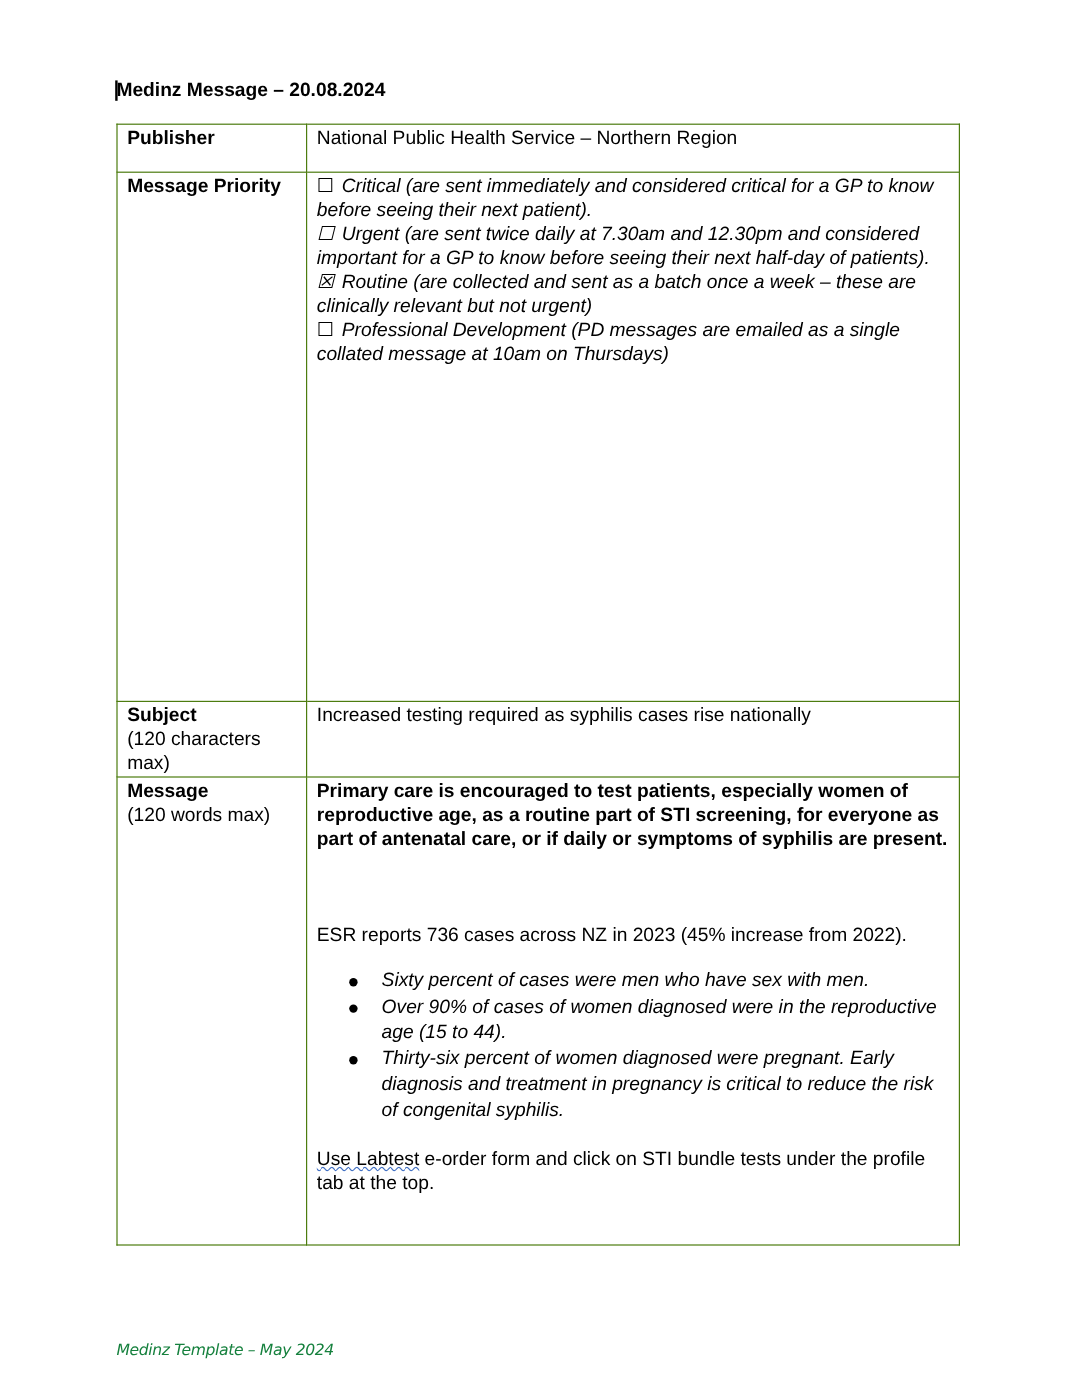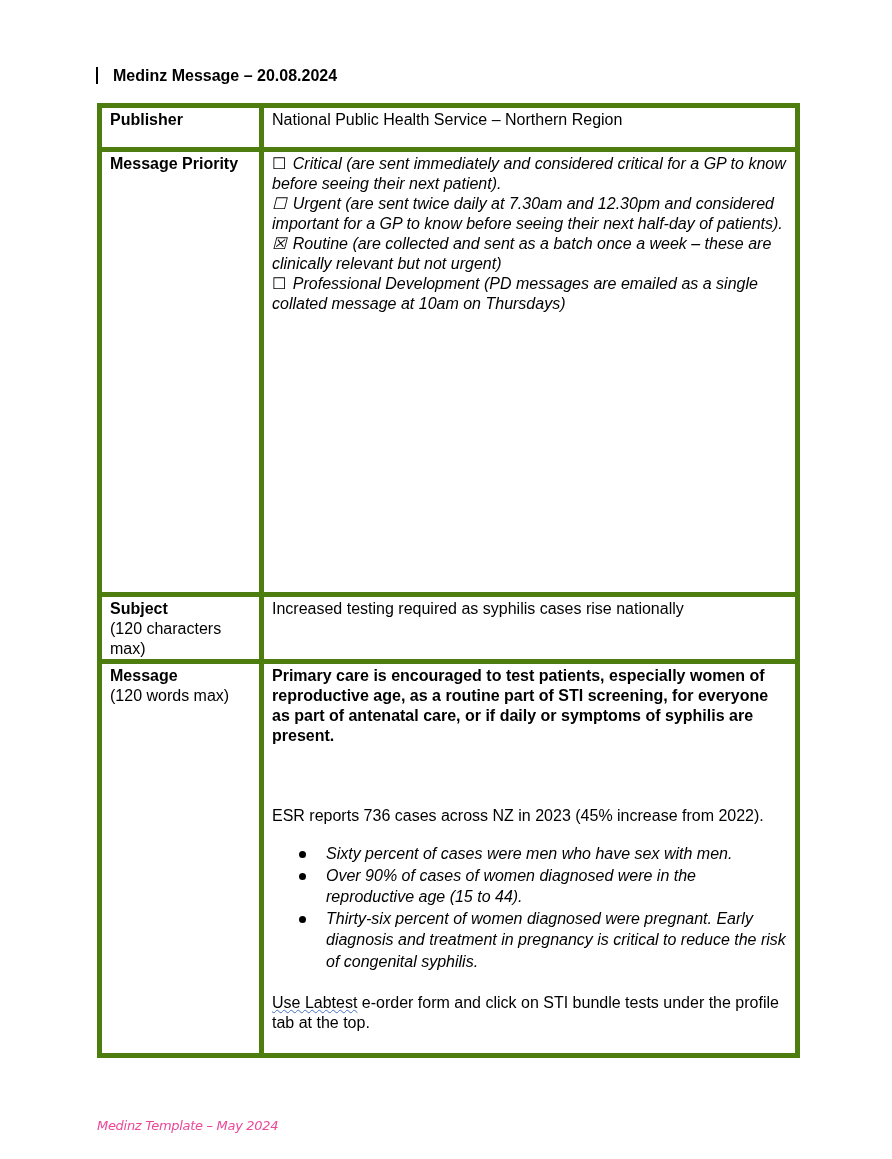--- a/index.html
+++ b/index.html
@@ -1,30 +1,30 @@
 <!DOCTYPE html>
 <html><head>
 <meta charset="utf-8">
 <style>
   html, body { margin: 0; padding: 0; background: #ffffff; }
   body {
     width: 892px; height: 1159px; position: relative; overflow: hidden;
     font-family: "Liberation Sans", sans-serif; color: #000;
   }
   .doc-title {
-    position: absolute; left: 113px; top: 66px;
+    position: absolute; left: 97px; top: 66px;
     font-size: 16px; font-weight: bold; line-height: 20px;
   }
   .cursor { position: absolute; left: 96px; top: 67px; width: 2px; height: 17px; background: #000; }
   table.form {
     position: absolute; left: 97px; top: 103px;
     width: 703px; border-collapse: collapse; table-layout: fixed;
   }
   table.form td {
-    border: 5px solid #4d7c0f; vertical-align: top;
+    border: 1px solid #4d7c0f; vertical-align: top;
     font-size: 16px; line-height: 20px; padding: 2px 7px 0 8px;
   }
   td.label { width: 142px; font-weight: bold; }
   td.label .sub { font-weight: normal; display: block; }
   td.label.subj { padding-left: 8px; }
   .r1 td, .r2 td, .r3 td { height: 37px; }
   .r4 td { height: 438px; }
   .r5 td { height: 56px; }
   .r6 td { height: 387px; }
   .priority p { margin: 0; font-style: italic; }
@@ -39,21 +39,21 @@
     position: absolute; left: -27px; top: 8px; width: 7px; height: 7px;
     border-radius: 50%; background: #000;
   }
   .spacer-sm { height: 21px; }
   .squiggle {
     text-decoration: underline; text-decoration-style: wavy;
     text-decoration-color: #4472c4; text-decoration-thickness: 1px;
   }
   .footer {
     position: absolute; left: 97px; top: 1118px;
-    font-size: 13px; font-style: italic; color: #ec4899;
+    font-size: 13px; font-style: italic; color: #15803d;
     font-family: "DejaVu Sans", sans-serif; letter-spacing: -0.3px;
   }
 </style>
 </head>
 <body>
 
 <div class="cursor"></div>
 <div class="doc-title">Medinz Message – 20.08.2024</div>
 
 <table class="form">

